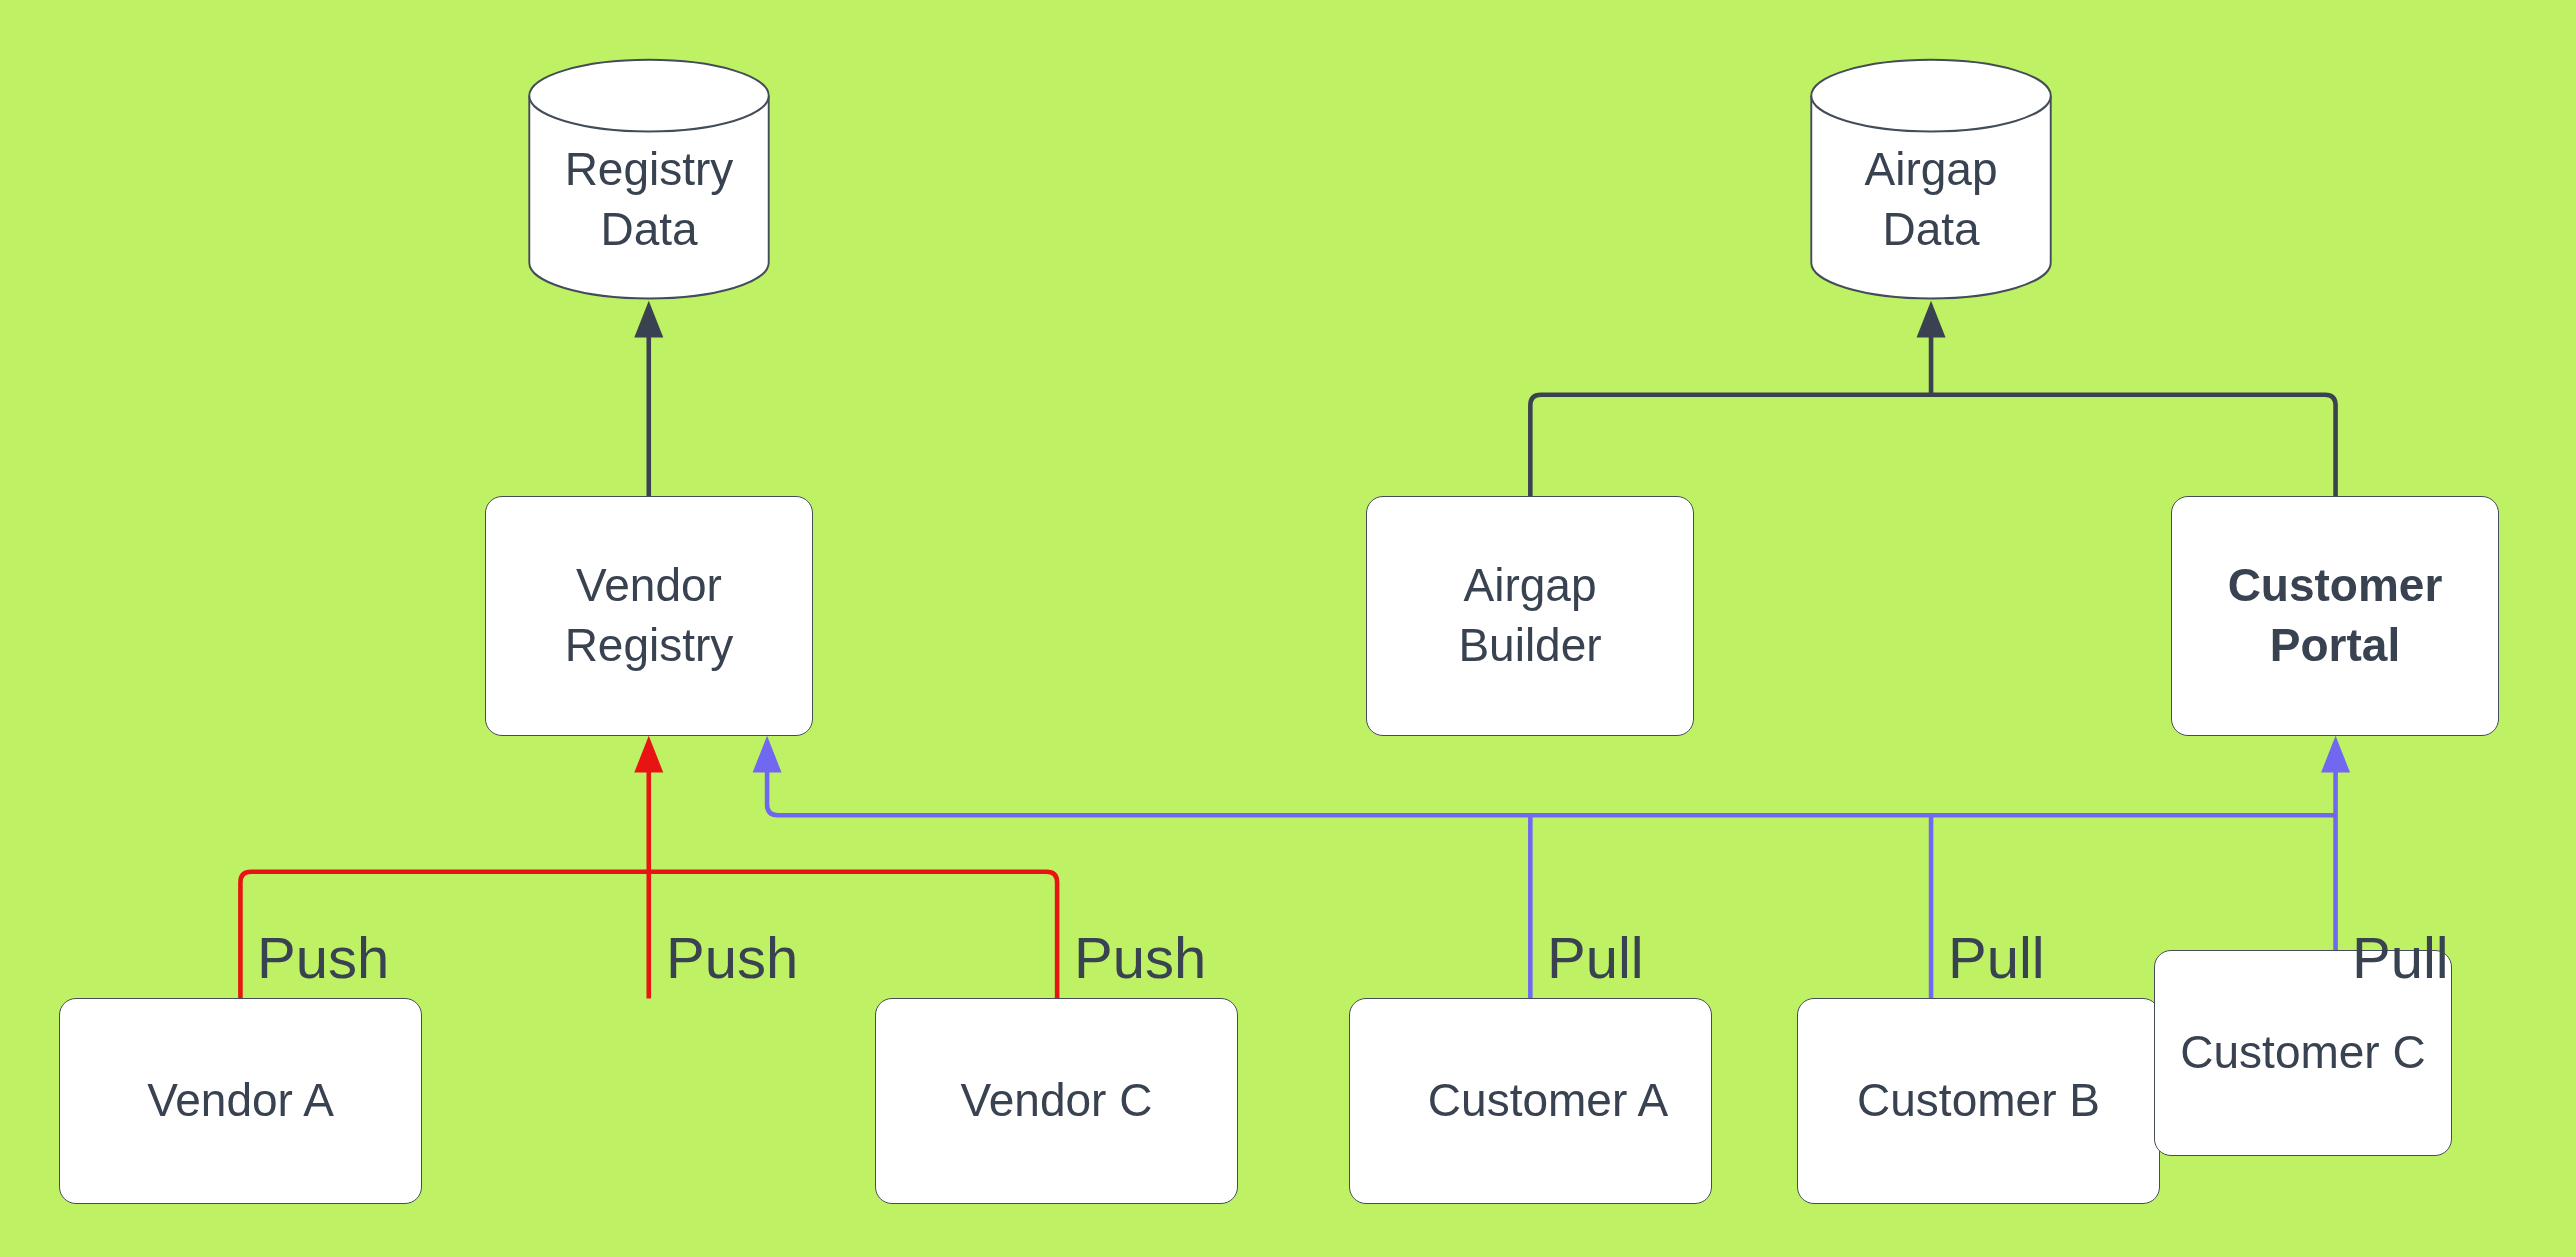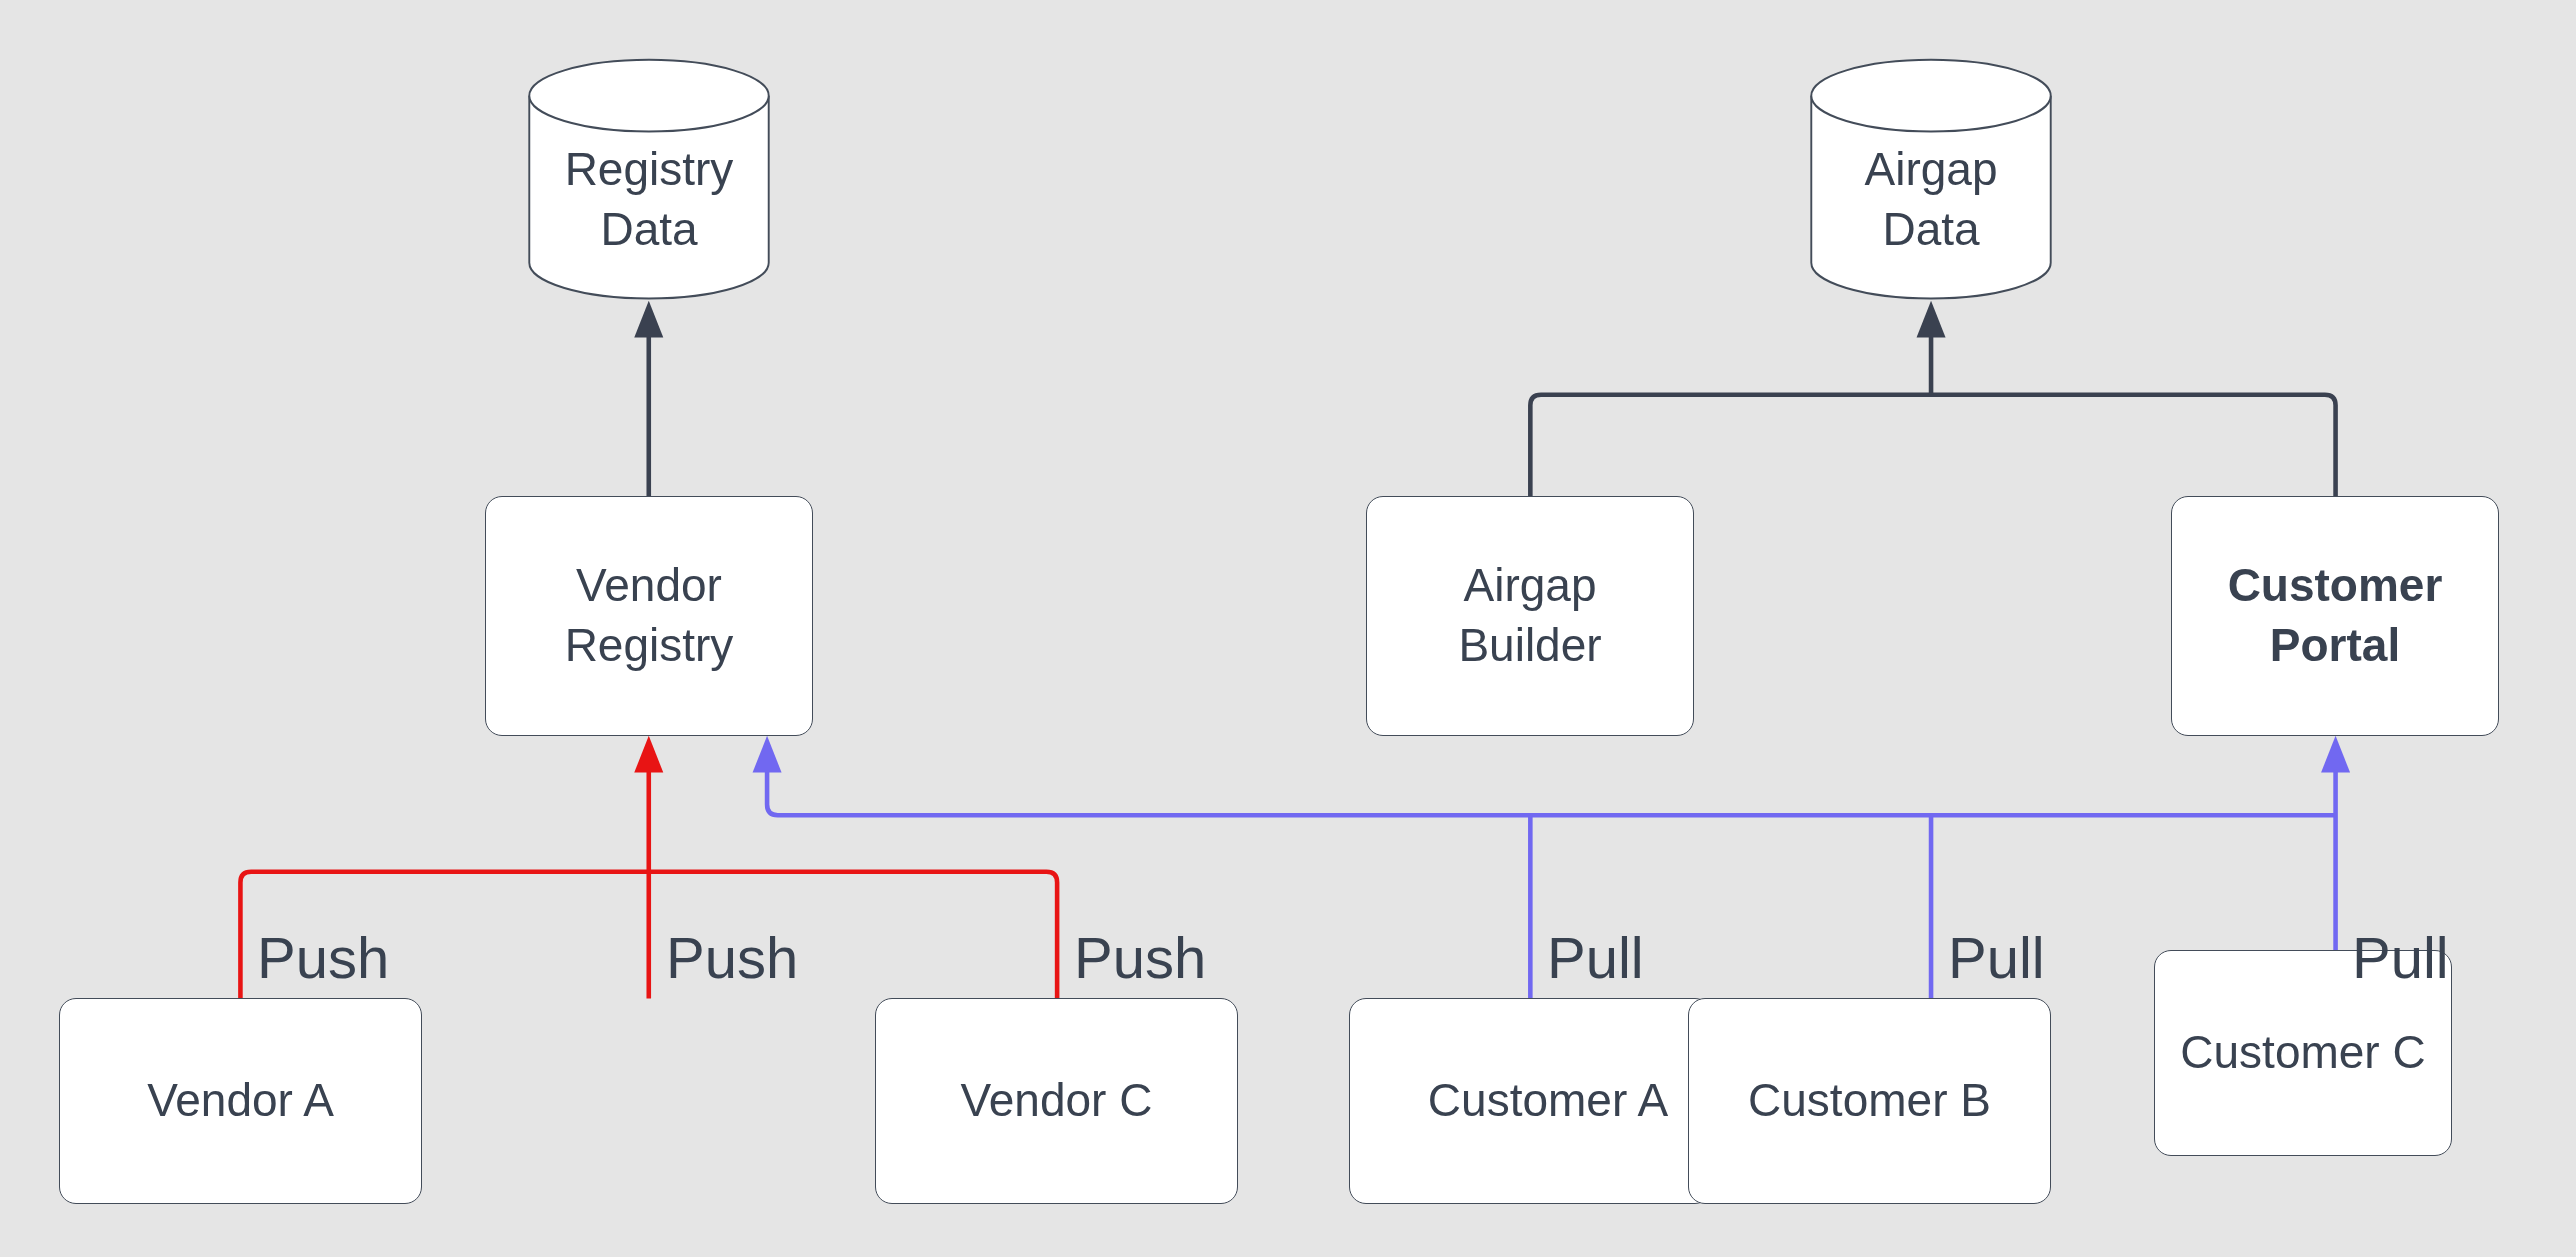--- a/index.html
+++ b/index.html
@@ -1,20 +1,20 @@
 <!DOCTYPE html>
 <html style="font-size:12.2px"><head>
 <meta charset="utf-8">
 <style>
   html, body { margin: 0; padding: 0; background: #ffffff; }
   .canvas {
     position: relative;
     width: 2576px;
     height: 1258px;
-    background: #e5e5e5;
+    background: #bef264;
     font-family: "Liberation Sans", sans-serif;
     color: #394250;
     overflow: hidden;
   }
   svg.edges {
     position: absolute;
     left: 0; top: 0;
     width: 2576px; height: 1258px;
   }
   .node {
@@ -122,21 +122,21 @@
 
 
   <div class="node box" style="left:875px; top:998px; width:363px; height:206px;">
     <div class="label">Vendor C</div>
   </div>
 
   <div class="node box" style="left:1349px; top:998px; width:363px; height:206px;padding-left:35px;">
     <div class="label">Customer A</div>
   </div>
 
-  <div class="node box" style="left:1688px; top:998px; width:363px; height:206px;">
+  <div class="node box" style="left:1797px; top:998px; width:363px; height:206px;">
     <div class="label">Customer B</div>
   </div>
 
   <div class="node box" style="left:2154px; top:950px; width:298px; height:206px;">
     <div class="label">Customer C</div>
   </div>
 
   <div class="edge-label" style="left:257px; top:933px;">Push</div>
   <div class="edge-label" style="left:666px; top:933px;">Push</div>
   <div class="edge-label" style="left:1074px; top:933px;">Push</div>

